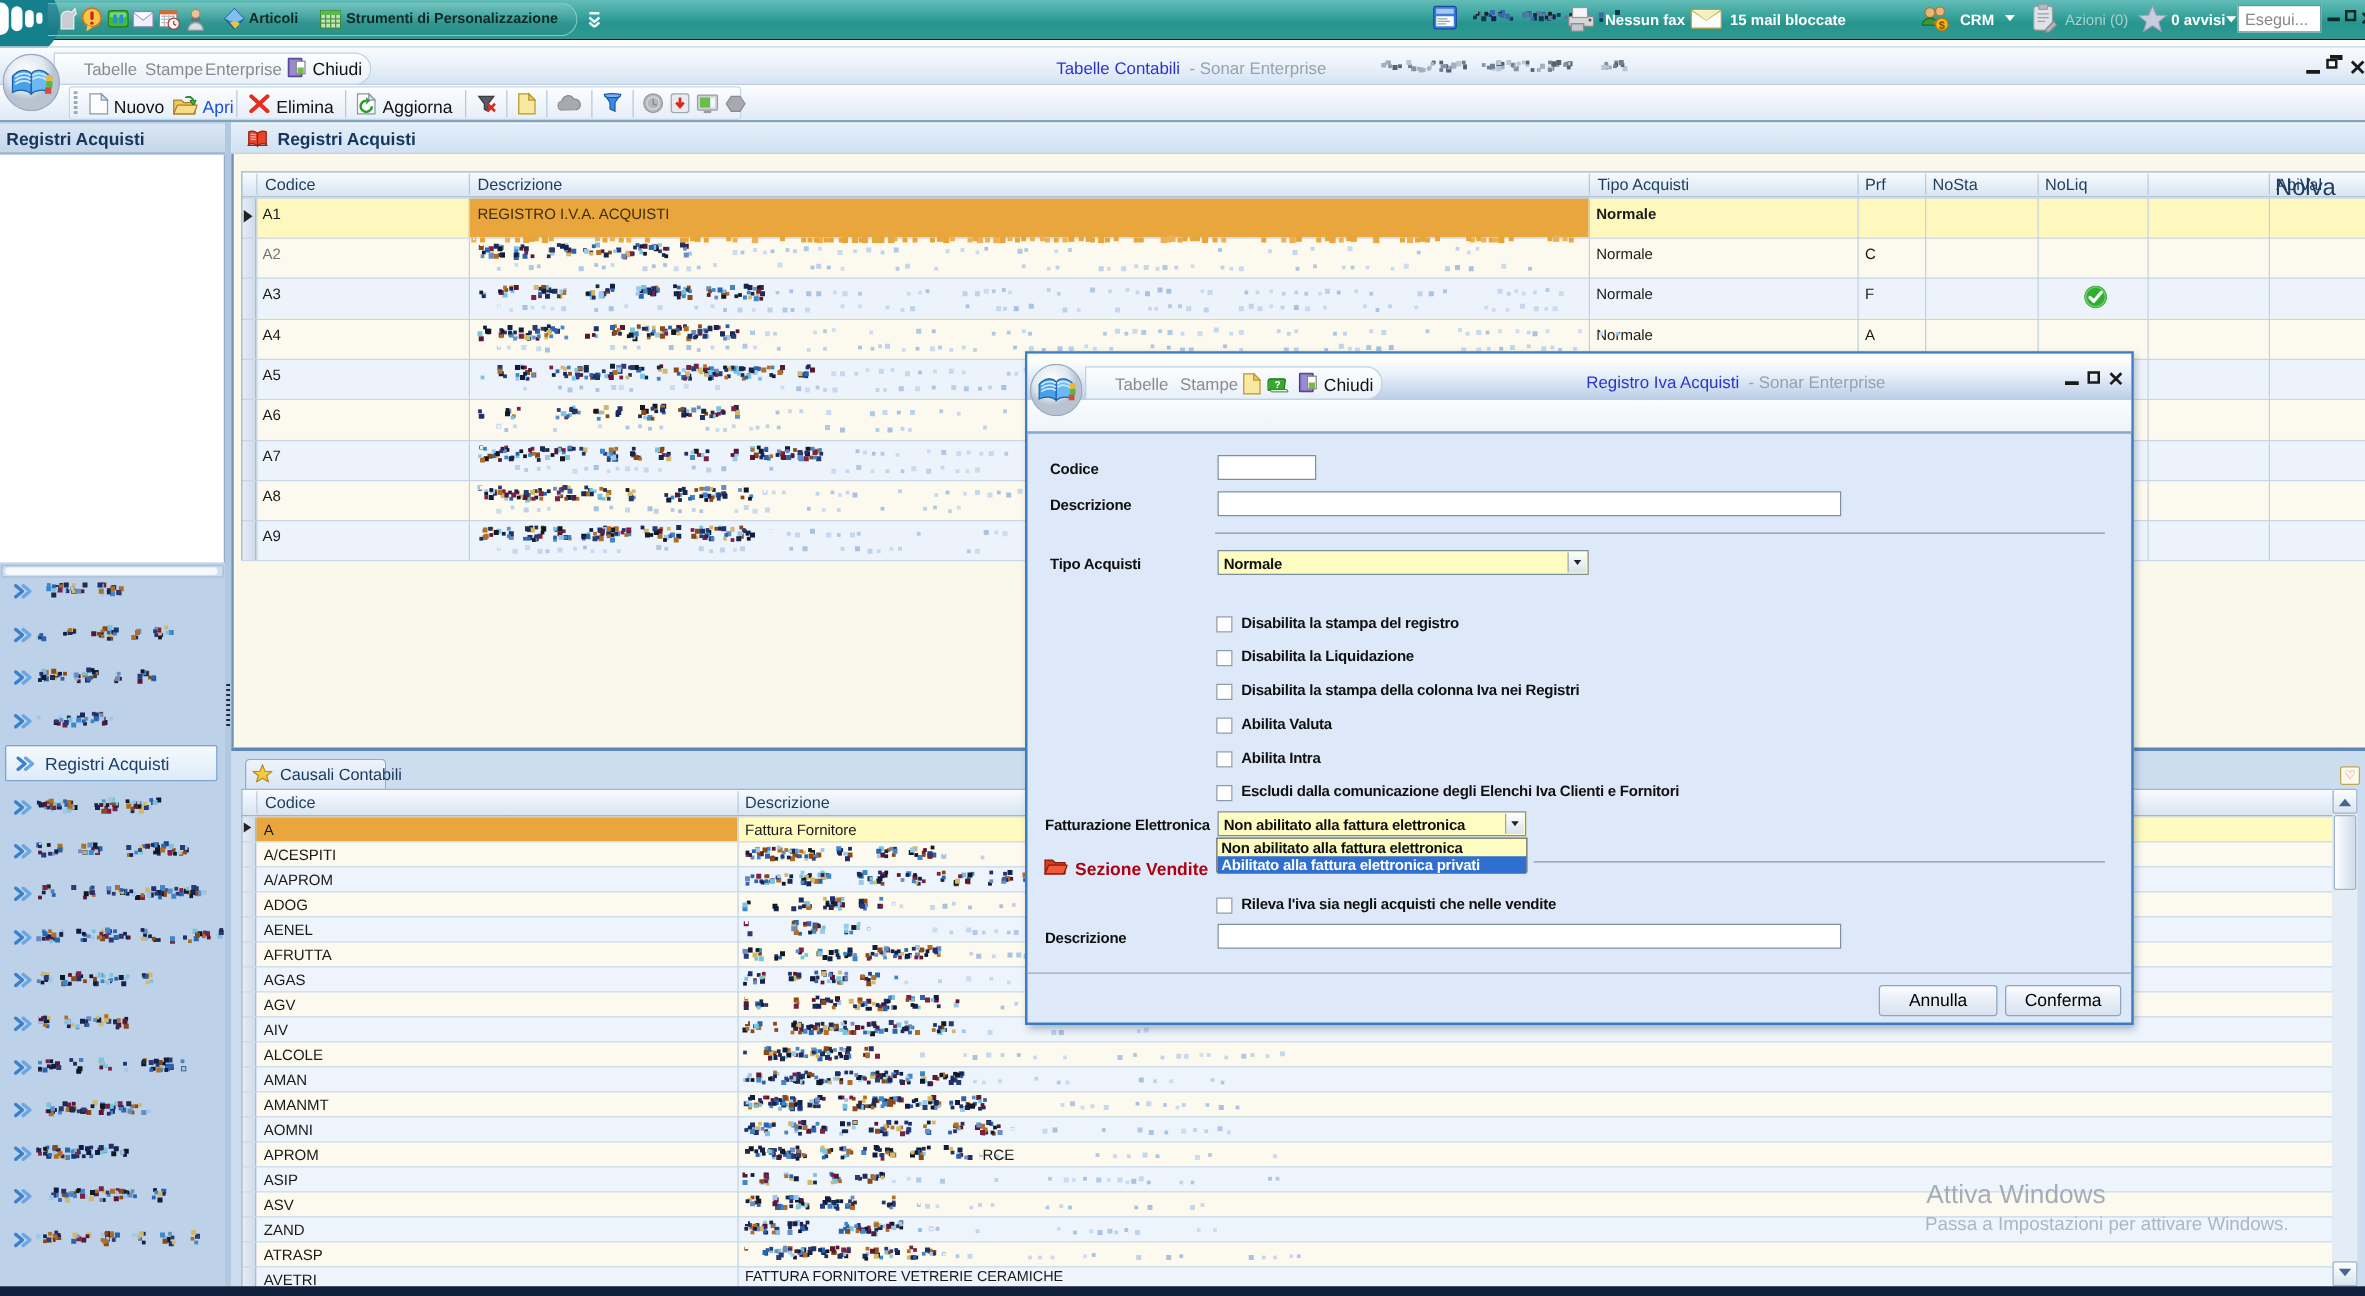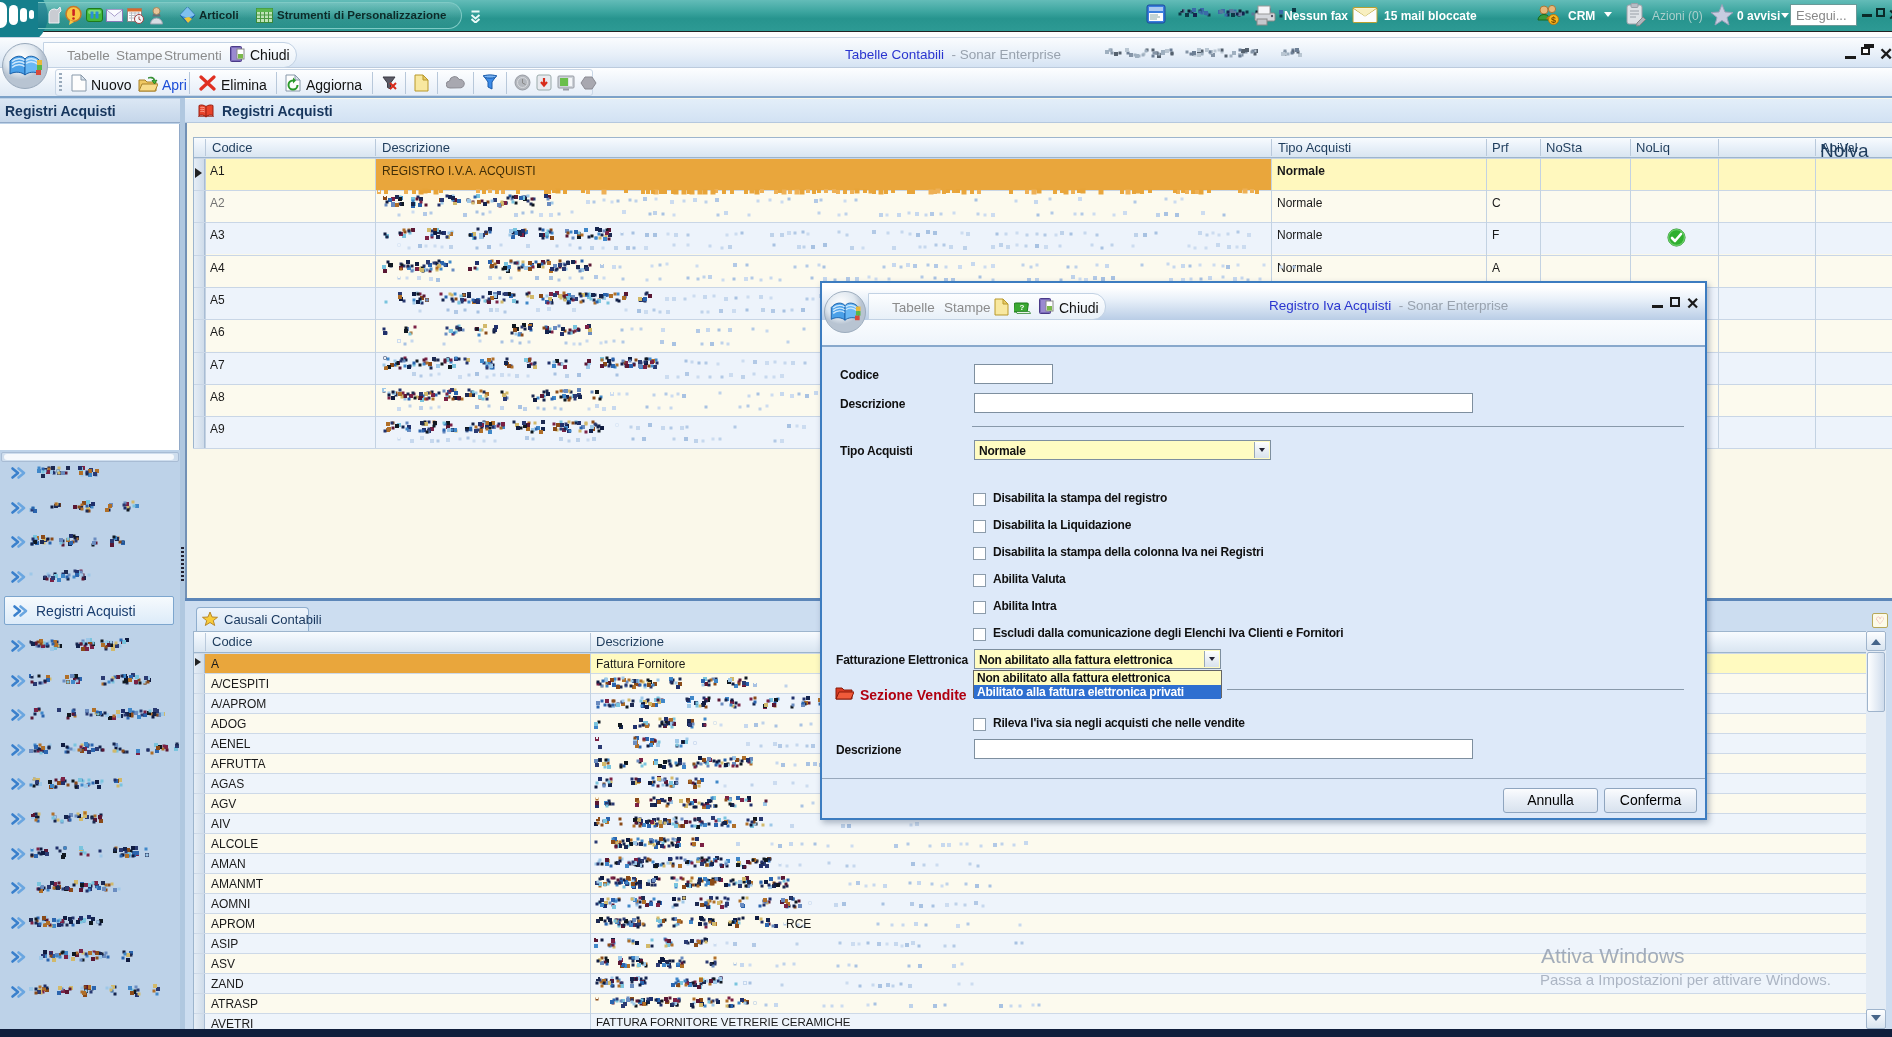--- a/index.html
+++ b/index.html
@@ -116,21 +116,21 @@
 <div class="abs" style="left:1790px;top:4px;width:67px;height:22px;background:#fff;border:1px solid #6a9a98;font-size:13px;color:#888;padding:3px 0 0 5px">Esegui...</div>
 <div class="abs" style="left:1862px;top:14px;width:10px;height:3px;background:#0a2a28"></div>
 <div class="abs" style="left:1876px;top:8px;width:9px;height:9px;border:2px solid #0a2a28"></div>
 <div class="abs" style="left:1888px;top:6px;font-size:15px;font-weight:bold;color:#0a2a28">✕</div>
 <div class="abs" style="left:0;top:37px;width:1892px;height:31px;background:linear-gradient(#fafcfe,#e8f0f9 55%,#d5e3f3);border-top:1px solid #c8d4e2;border-bottom:1px solid #bccbdd"></div>
 <div class="abs" style="left:0;top:68px;width:1892px;height:29px;background:linear-gradient(#fdfeff,#eaf1f9 60%,#dfe9f4)"></div>
 <div class="abs" style="left:0;top:96px;width:1892px;height:2px;background:#7da2c8"></div>
 <div class="abs" style="left:43px;top:42px;width:254px;height:26px;border:1px solid #c2d2e4;border-radius:0 13px 13px 0;background:linear-gradient(#fdfeff,#e8f0f8)"></div>
 <div class="abs" style="left:67px;top:48px;font-size:13.5px;color:#8b8b8b">Tabelle</div>
 <div class="abs" style="left:116px;top:48px;font-size:13.5px;color:#8b8b8b">Stampe</div>
-<div class="abs" style="left:164px;top:48px;font-size:13.5px;color:#8b8b8b">Strumenti</div>
+<div class="abs" style="left:164px;top:48px;font-size:13.5px;color:#8b8b8b">Enterprise</div>
 <div class="abs" style="left:230px;top:46px;width:15px;height:16px"><svg width="15" height="16">
       <rect x="0.5" y="0.5" width="11" height="15" rx="1" fill="#7a6ab8" stroke="#4a3a88"></rect>
       <rect x="2" y="2" width="8" height="12" fill="#9a8ad0"></rect>
       <rect x="7" y="3" width="7" height="10" fill="#fff" stroke="#888"></rect>
       <rect x="8" y="8" width="5" height="4.5" fill="#7ab84a"></rect>
     </svg></div>
 <div class="abs" style="left:250px;top:47px;font-size:14px;color:#111">Chiudi</div>
 <div class="abs" style="left:2px;top:43px;width:46px;height:46px"><svg width="46" height="46">
       <defs>
         <radialGradient id="cg" cx="40%" cy="30%">

